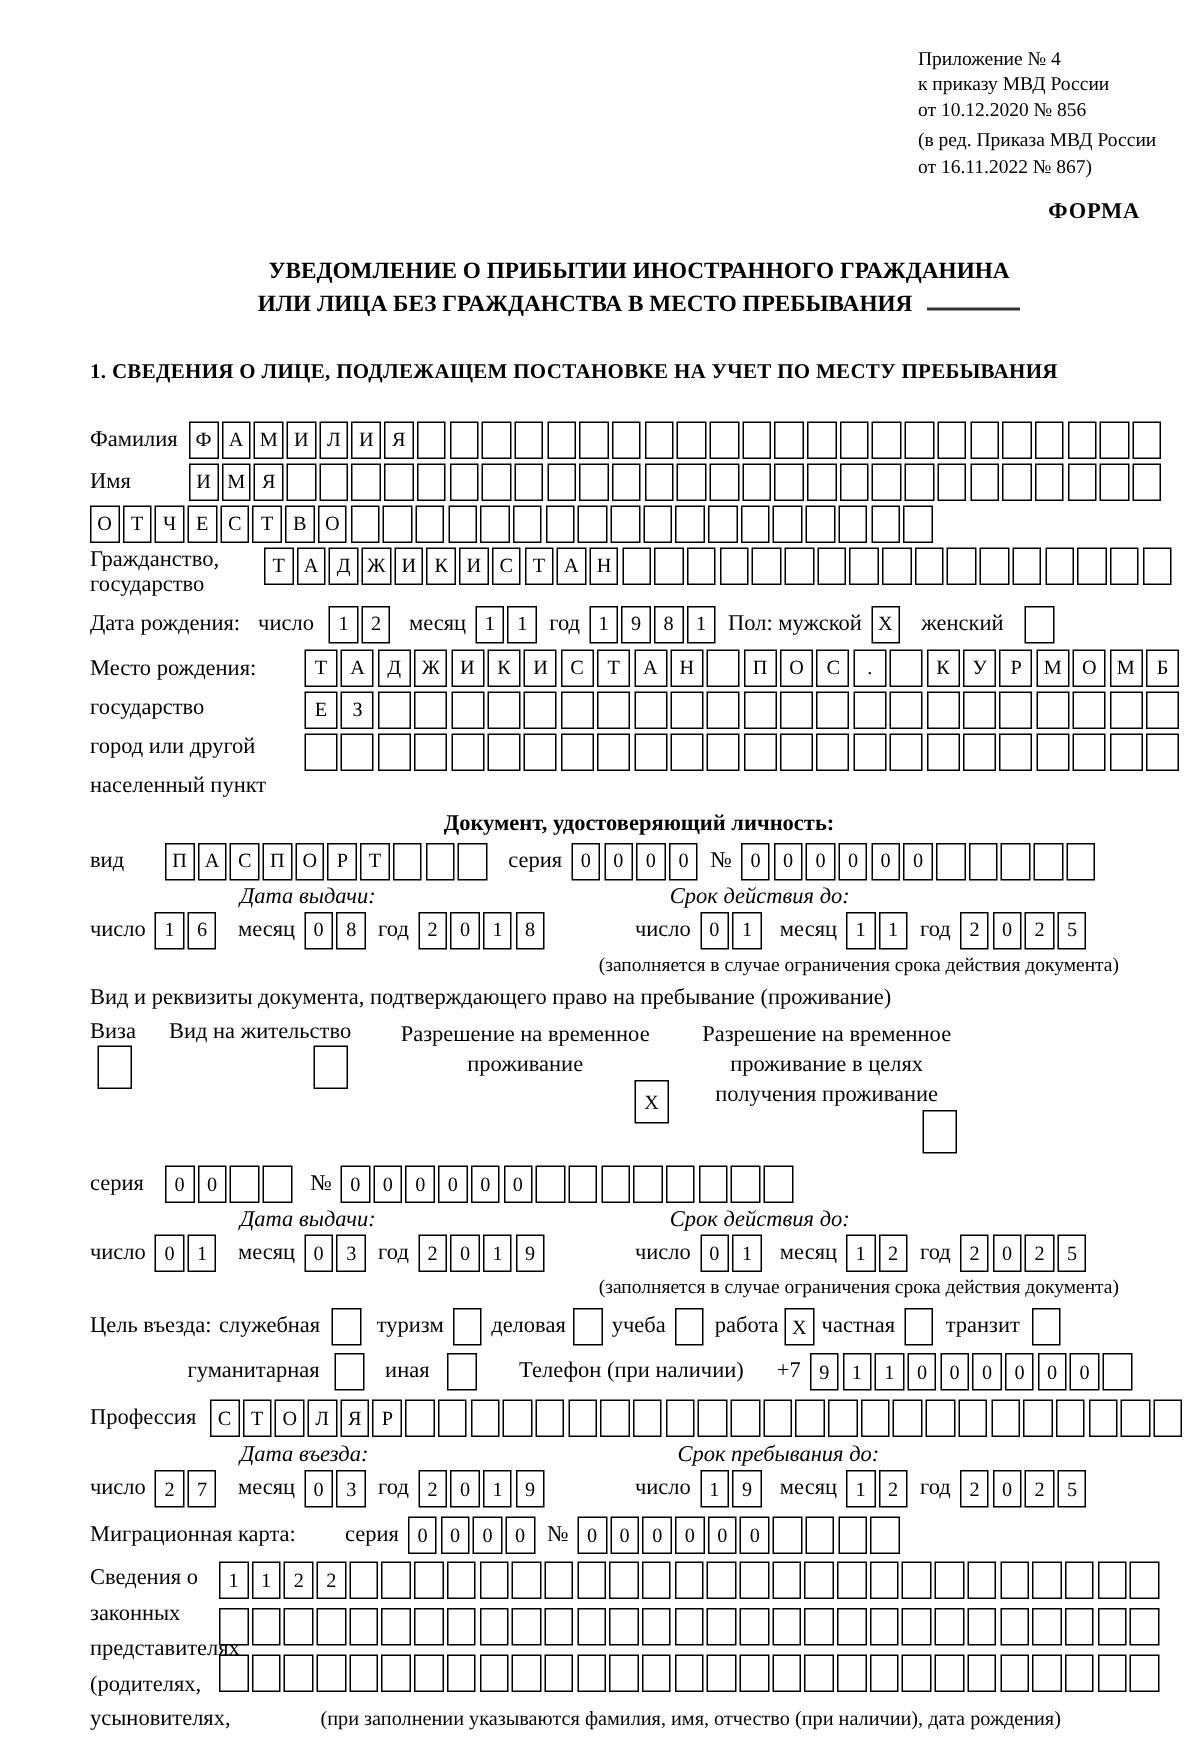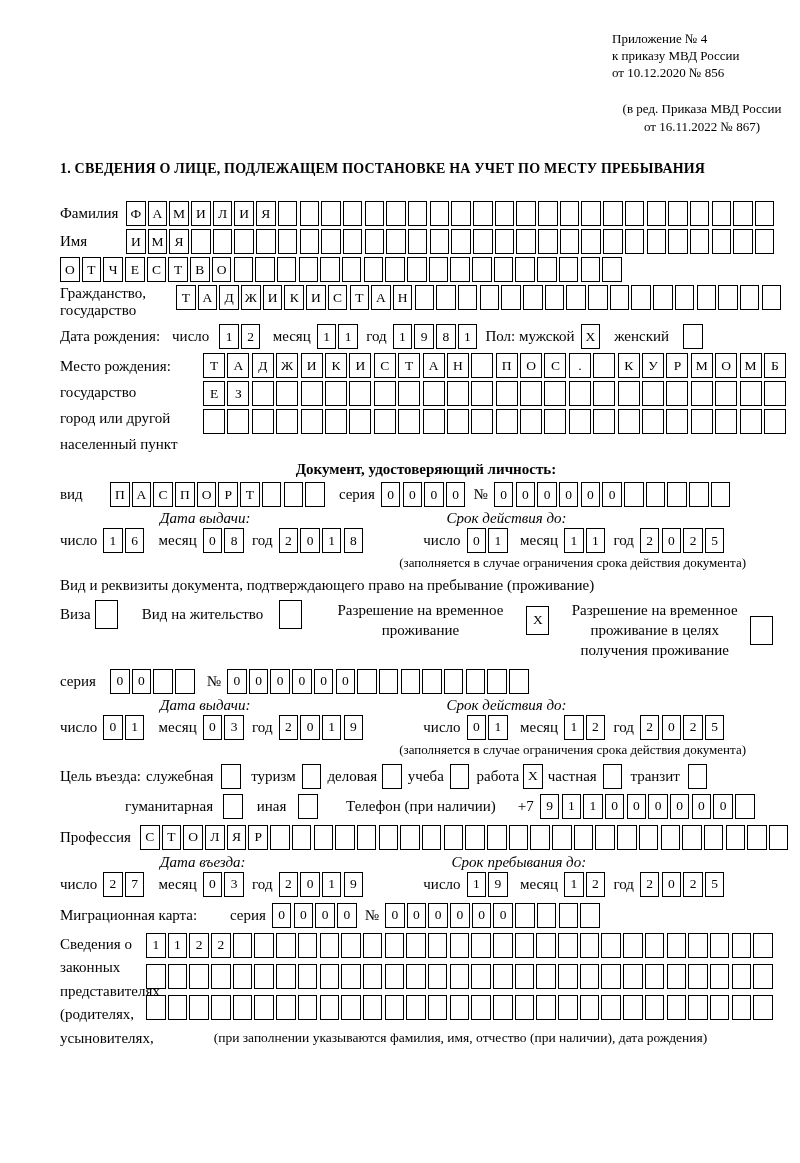--- a/index.html
+++ b/index.html
@@ -20,57 +20,64 @@
     font-size:13.5px; line-height:1;
   }
   .wide .cell { width:22px; margin-right:2.4px; }
   .big .cell  { width:23px; height:29px; }
 
   .frow { display:flex; align-items:center; margin-bottom:3px; }
   .frow.top { align-items:flex-start; }
   .flabel { flex:none; }
 
   .hdr { margin-left:552px; width:180px; font-size:13px; line-height:1.32; }
-  .hdr .grp2 { margin-top:19px;text-align:center; }
+  .hdr .grp2 { margin-top:3px; }
   .forma { text-align:right; padding-right:32px; font-weight:bold; margin-top:14px; letter-spacing:.5px; }
 
   .title { text-align:center; font-weight:bold; font-size:15.5px; line-height:1.45; margin-top:20px; }
   .blank-line { display:inline-block; width:62px; border-bottom:2px solid #333; margin-left:10px; }
 
   .sec-head { font-weight:bold; font-size:14px; margin-top:26px; letter-spacing:.2px; }
 
   .rows { margin-top:24px; }
 
   .center-b { text-align:center; font-weight:bold; margin:4px 0 4px; }
   .dhead { display:flex; margin:2px 0 1px;font-style:italic; }
   .dline { display:flex; align-items:center; margin-bottom:3px; }
   .dline .lbl { margin-right:6px; }
   .note { font-size:13px; text-align:right; padding-right:46px; margin:-1px 0 6px; }
 
   .cbrow { display:flex; align-items:flex-start; margin:6px 0 8px; }
-  .opt { display:flex; align-items:center; }
+  .opt { display:flex; align-items:flex-end;flex-direction:column; }
   .opt .txt { text-align:center; line-height:1.35; }
 
   .reps-note { font-size:13.5px; text-align:center; padding-left:100px; margin-top:4px; }
 </style>
 </head>
 <body>
 
 <div class="page">
 
   <div class="hdr">
     <div>Приложение № 4</div>
     <div>к приказу МВД России</div>
     <div>от 10.12.2020 № 856</div>
     <div class="grp2">
       <div>(в ред. Приказа МВД России</div>
       <div>от 16.11.2022 № 867)</div>
     </div>
   </div>
-
+  <div class="forma">ФОРМА</div>
+
+  <div class="title">
+    <div>УВЕДОМЛЕНИЕ О ПРИБЫТИИ ИНОСТРАННОГО ГРАЖДАНИНА</div>
+    <div>
+      <span>ИЛИ ЛИЦА БЕЗ ГРАЖДАНСТВА В МЕСТО ПРЕБЫВАНИЯ</span><span class="blank-line"></span>
+    </div>
+  </div>
 
   <div class="sec-head">1. СВЕДЕНИЯ О ЛИЦЕ, ПОДЛЕЖАЩЕМ ПОСТАНОВКЕ НА УЧЕТ ПО МЕСТУ ПРЕБЫВАНИЯ</div>
 
   <div class="rows">
 
     <div class="frow">
       <div class="flabel" style="width:66px">Фамилия</div>
       <div class="cells">
           <div class="cell">Ф</div>
           <div class="cell">А</div>

